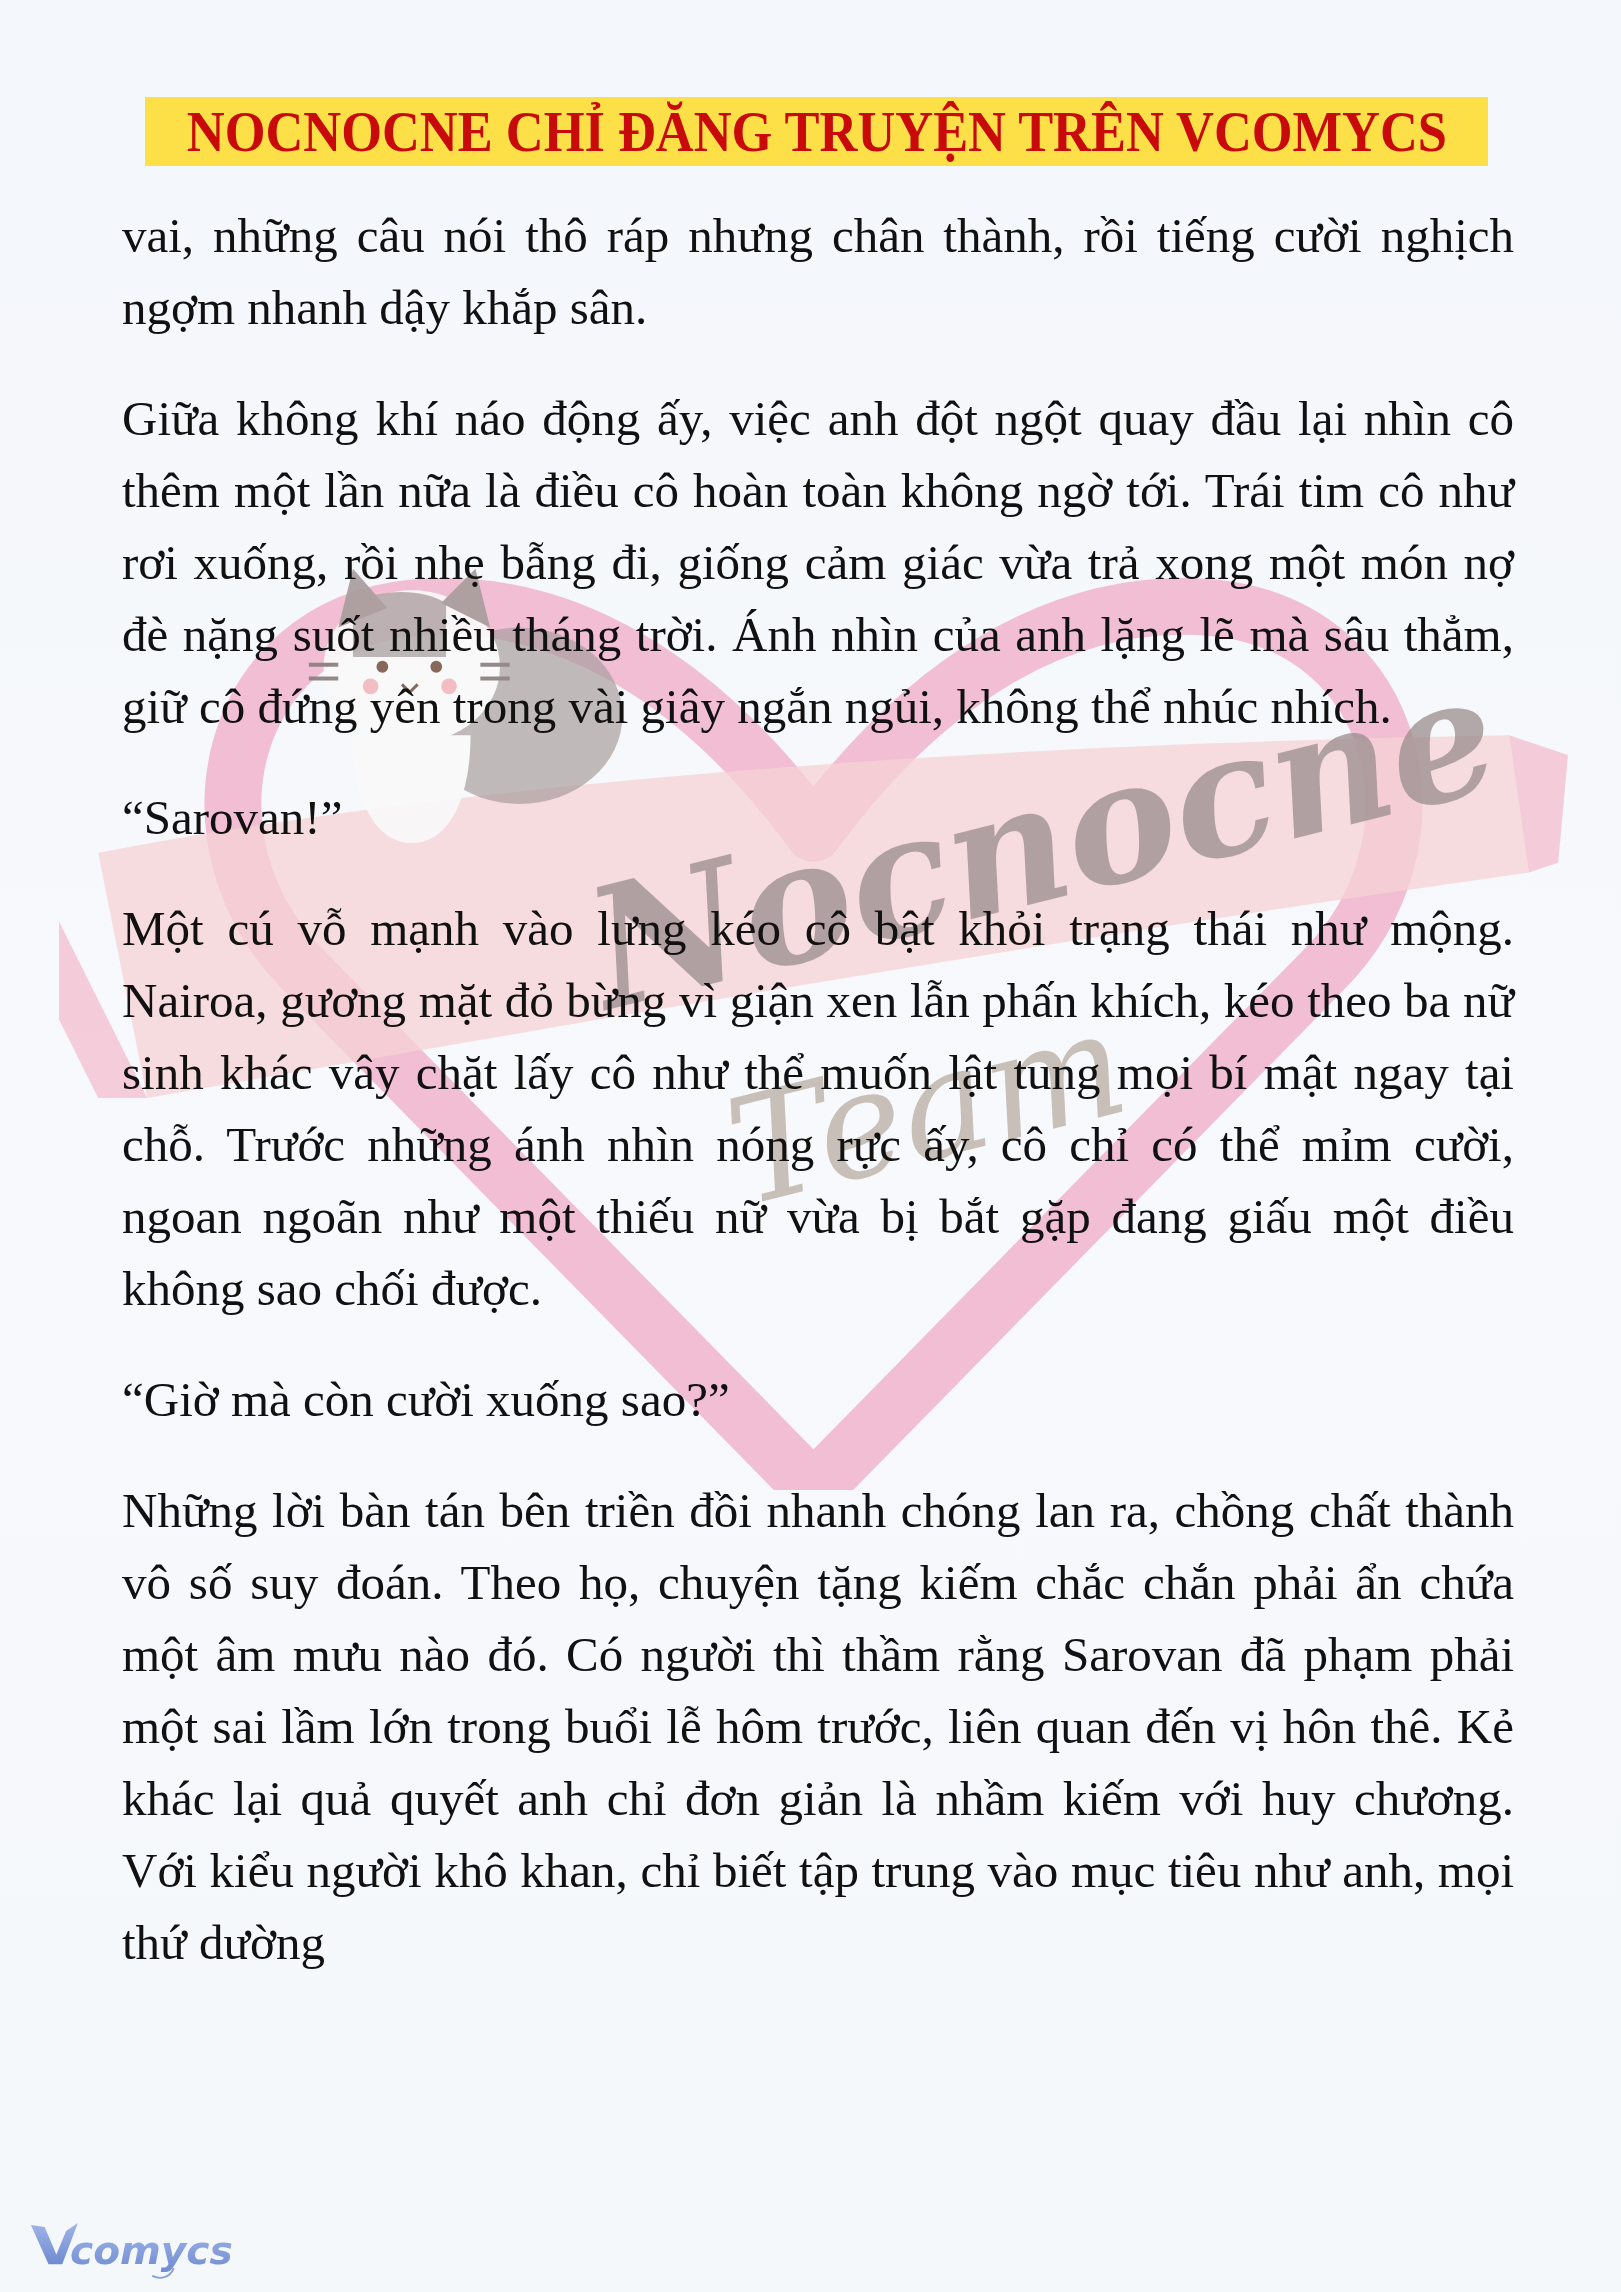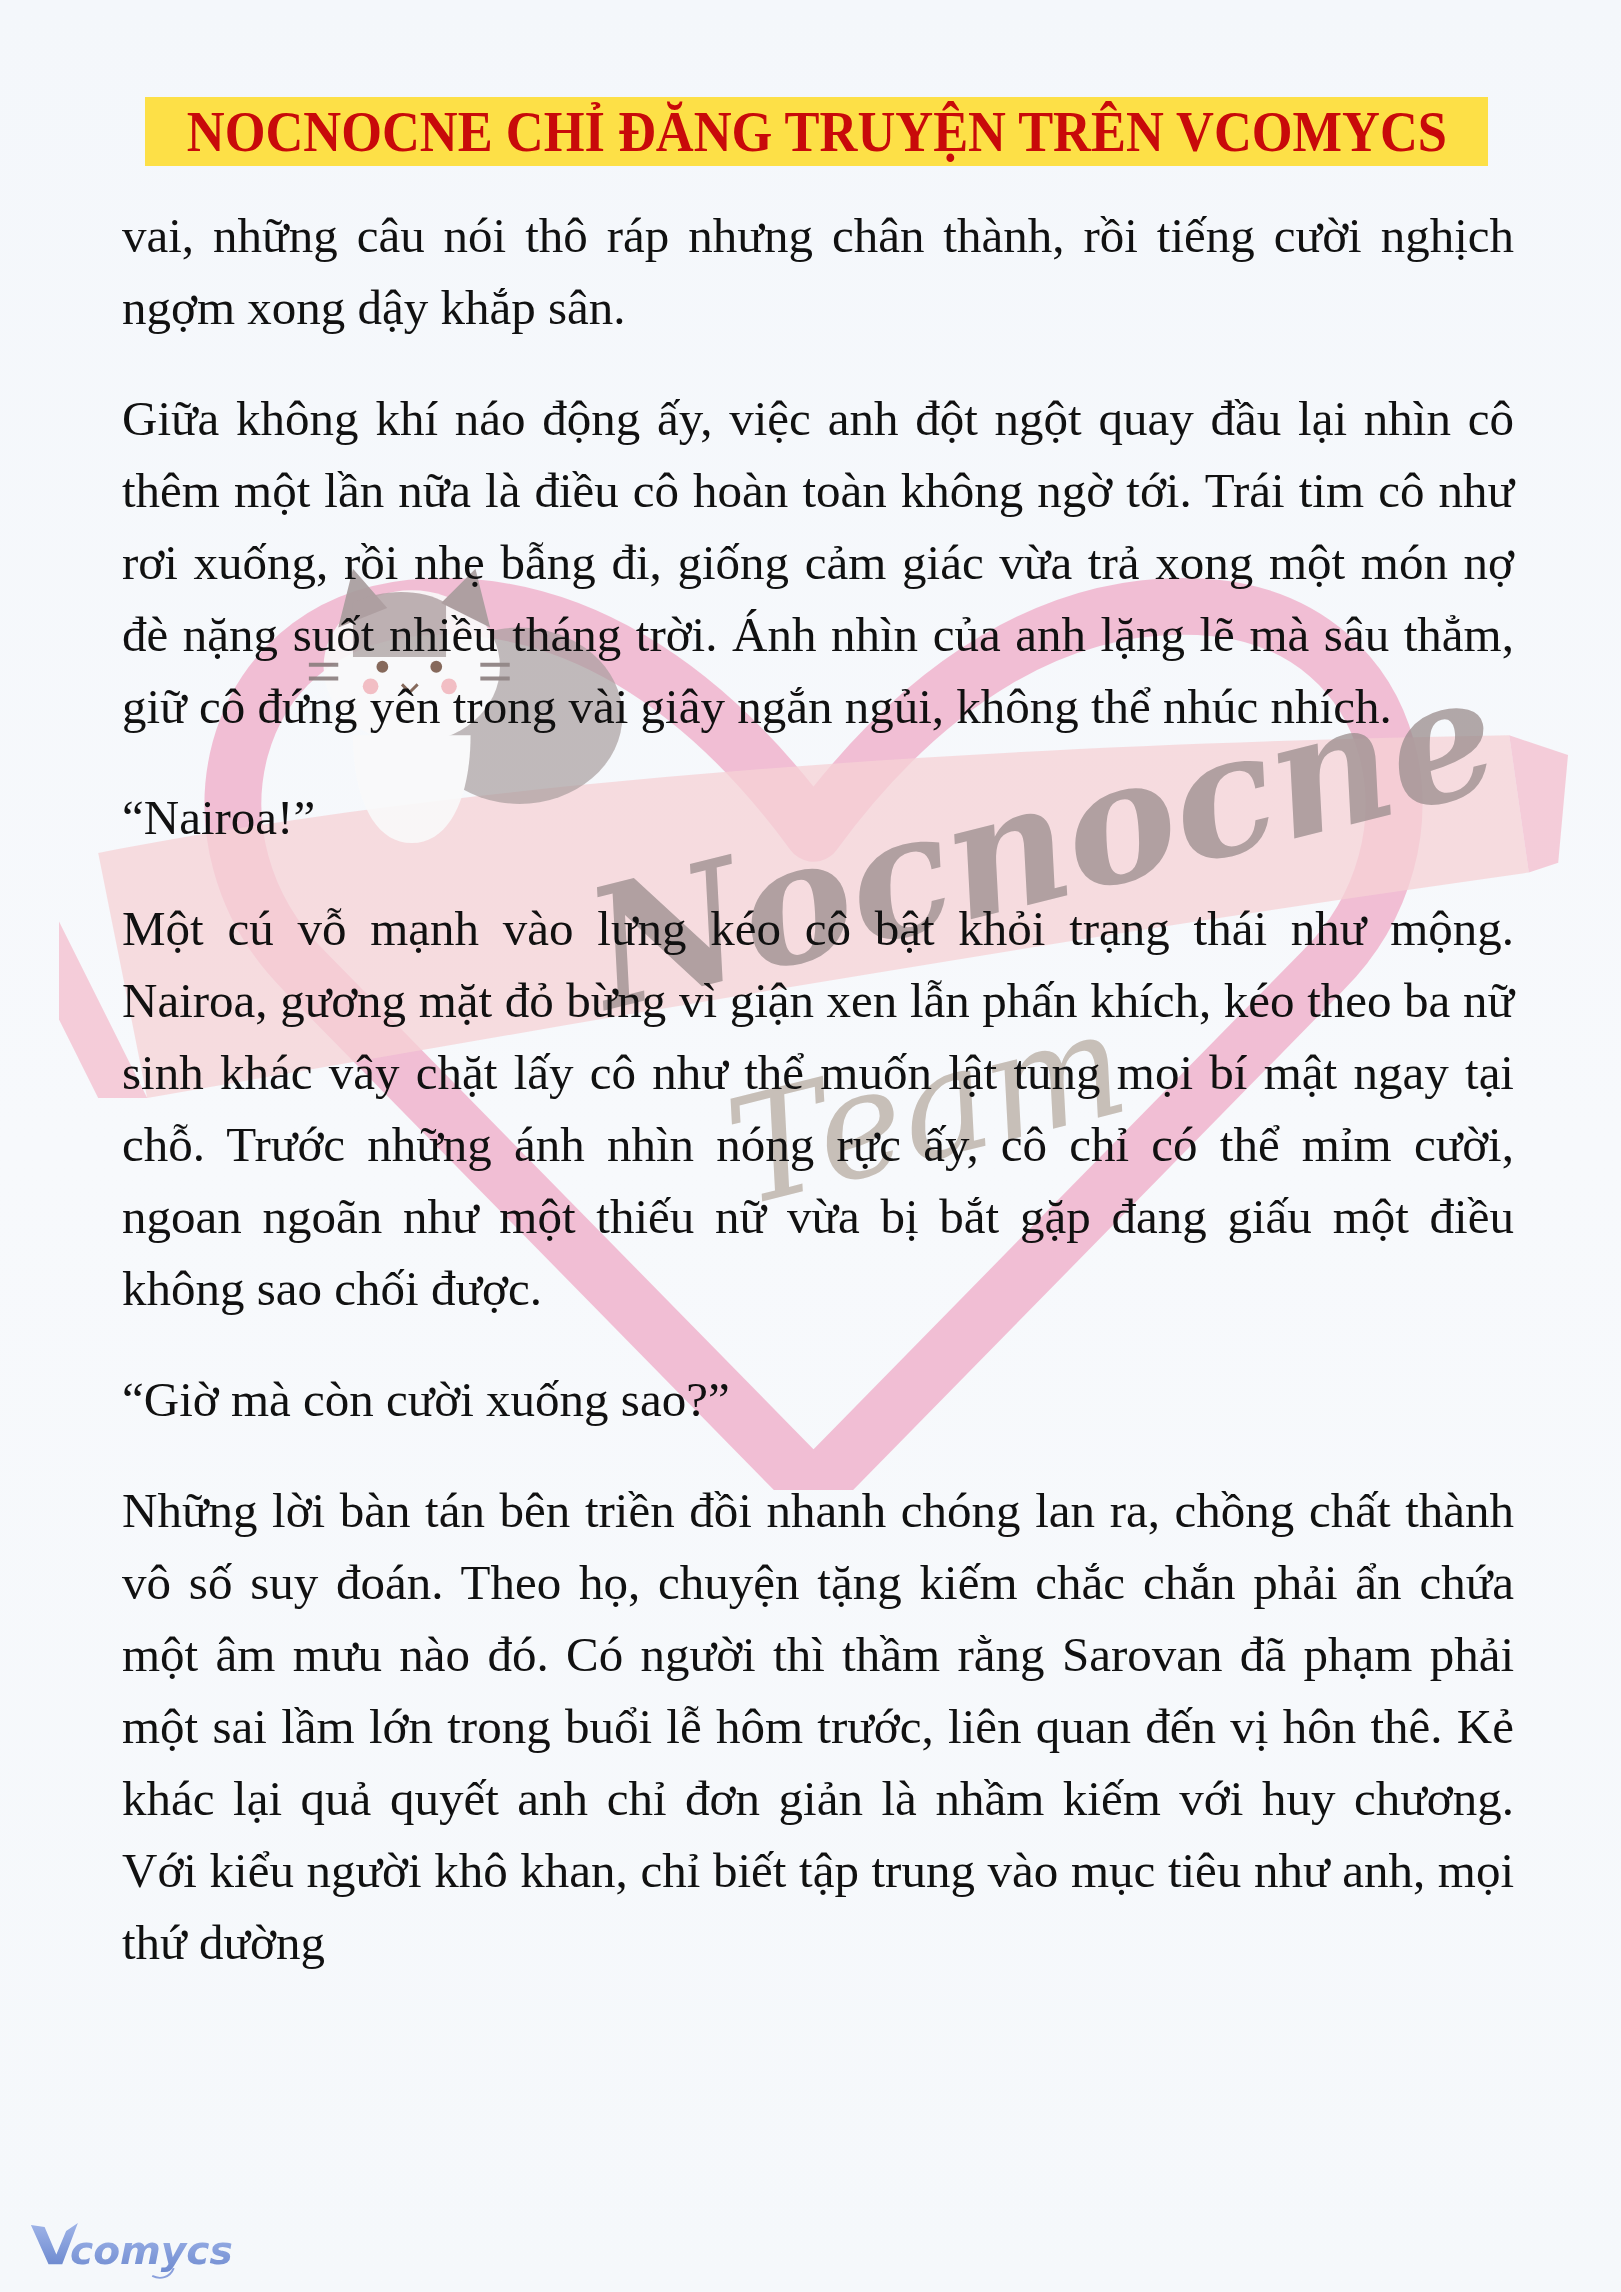--- a/index.html
+++ b/index.html
@@ -100,23 +100,23 @@
 
   <text x="560" y="470" font-family="DejaVu Serif, serif" font-weight="bold" font-style="italic" font-size="170" fill="#9a8d8d" opacity="0.75" transform="rotate(-14 560 470)">Nocnocne</text>
   <text x="700" y="670" font-family="DejaVu Serif, serif" font-style="italic" font-size="150" fill="#a89a8c" opacity="0.6" transform="rotate(-14 700 670)">Team</text>
 </svg>
 
 <div class="banner">
   <span class="banner-text">NOCNOCNE CHỈ ĐĂNG TRUYỆN TRÊN VCOMYCS</span>
 </div>
 
 <div class="content">
-  <p class="para">vai, những câu nói thô ráp nhưng chân thành, rồi tiếng cười nghịch ngợm xong dậy khắp sân.</p>
+  <p class="para">vai, những câu nói thô ráp nhưng chân thành, rồi tiếng cười nghịch ngợm nhanh dậy khắp sân.</p>
   <p class="para">Giữa không khí náo động ấy, việc anh đột ngột quay đầu lại nhìn cô thêm một lần nữa là điều cô hoàn toàn không ngờ tới. Trái tim cô như rơi xuống, rồi nhẹ bẫng đi, giống cảm giác vừa trả xong một món nợ đè nặng suốt nhiều tháng trời. Ánh nhìn của anh lặng lẽ mà sâu thẳm, giữ cô đứng yên trong vài giây ngắn ngủi, không thể nhúc nhích.</p>
-  <p class="para quote">“Nairoa!”</p>
+  <p class="para quote">“Sarovan!”</p>
   <p class="para">Một cú vỗ mạnh vào lưng kéo cô bật khỏi trạng thái như mộng. Nairoa, gương mặt đỏ bừng vì giận xen lẫn phấn khích, kéo theo ba nữ sinh khác vây chặt lấy cô như thể muốn lật tung mọi bí mật ngay tại chỗ. Trước những ánh nhìn nóng rực ấy, cô chỉ có thể mỉm cười, ngoan ngoãn như một thiếu nữ vừa bị bắt gặp đang giấu một điều không sao chối được.</p>
   <p class="para quote">“Giờ mà còn cười xuống sao?”</p>
   <p class="para">Những lời bàn tán bên triền đồi nhanh chóng lan ra, chồng chất thành vô số suy đoán. Theo họ, chuyện tặng kiếm chắc chắn phải ẩn chứa một âm mưu nào đó. Có người thì thầm rằng Sarovan đã phạm phải một sai lầm lớn trong buổi lễ hôm trước, liên quan đến vị hôn thê. Kẻ khác lại quả quyết anh chỉ đơn giản là nhầm kiếm với huy chương. Với kiểu người khô khan, chỉ biết tập trung vào mục tiêu như anh, mọi thứ dường</p>
 </div>
 
 <svg class="logo" viewBox="0 0 230 68" xmlns="http://www.w3.org/2000/svg">
   <defs>
     <linearGradient id="lg" x1="0" y1="0" x2="0" y2="1">
       <stop offset="0" stop-color="#9fb4e8"></stop>
       <stop offset="1" stop-color="#6f8bd0"></stop>

